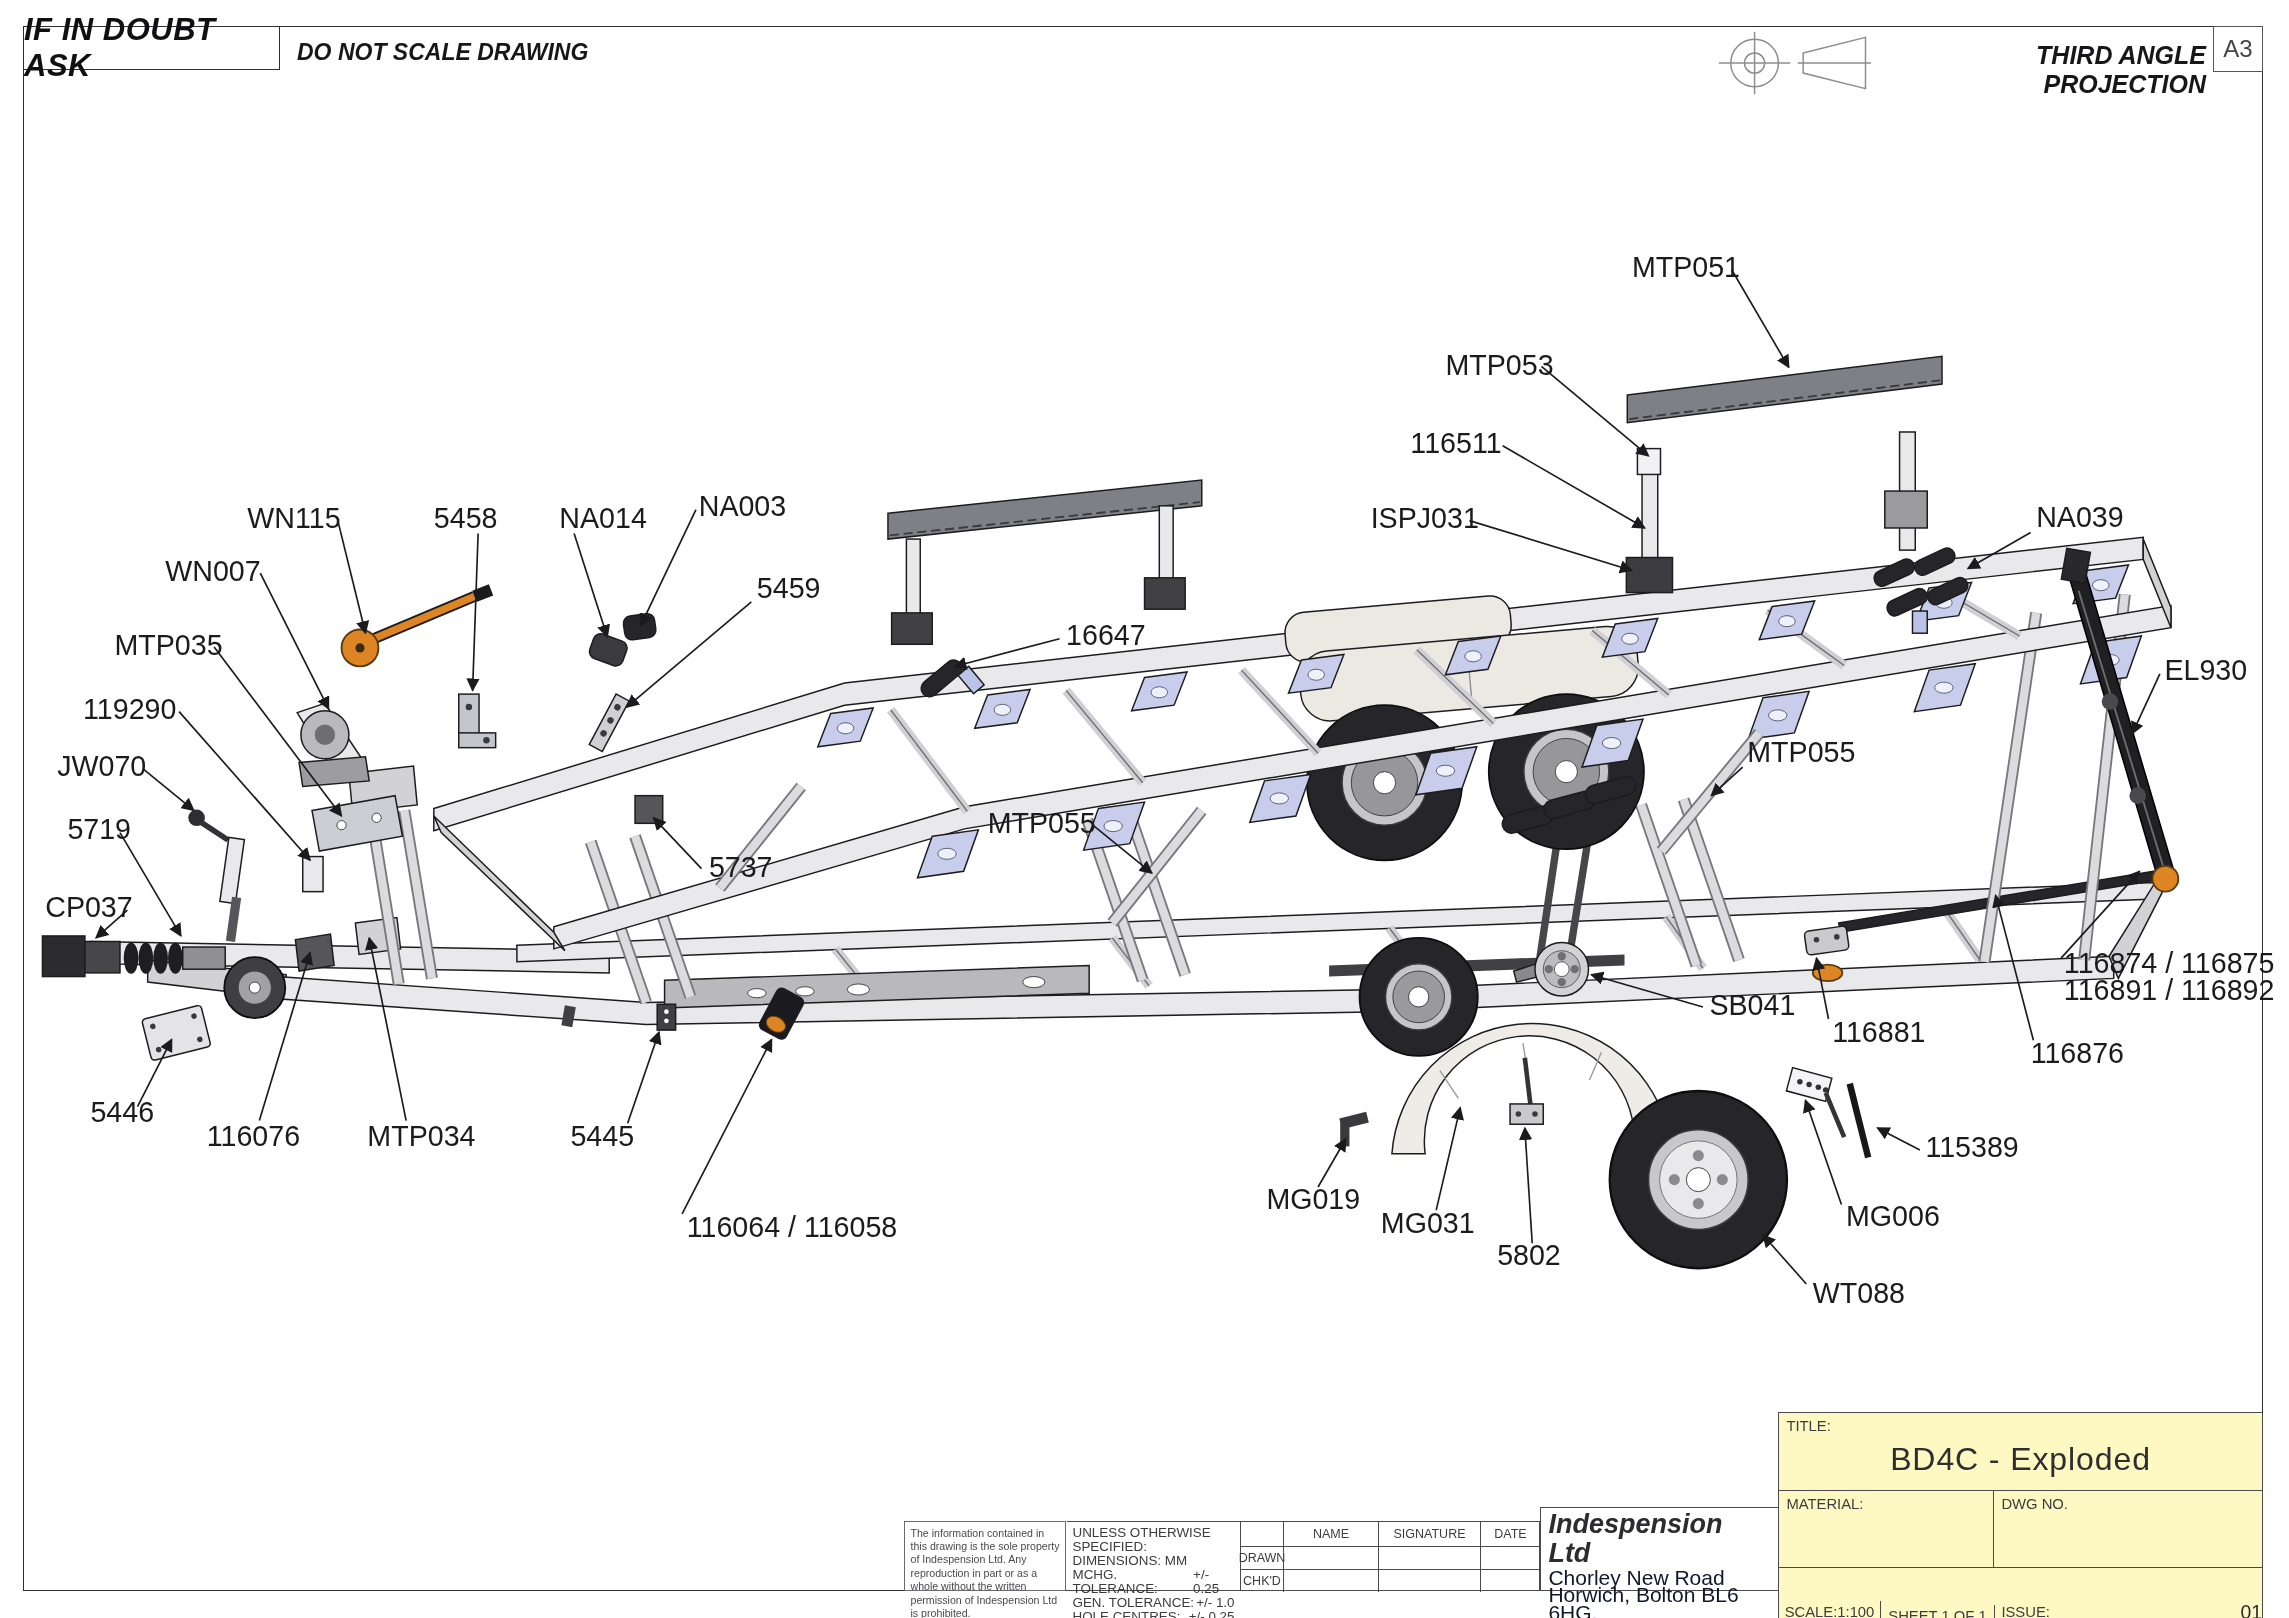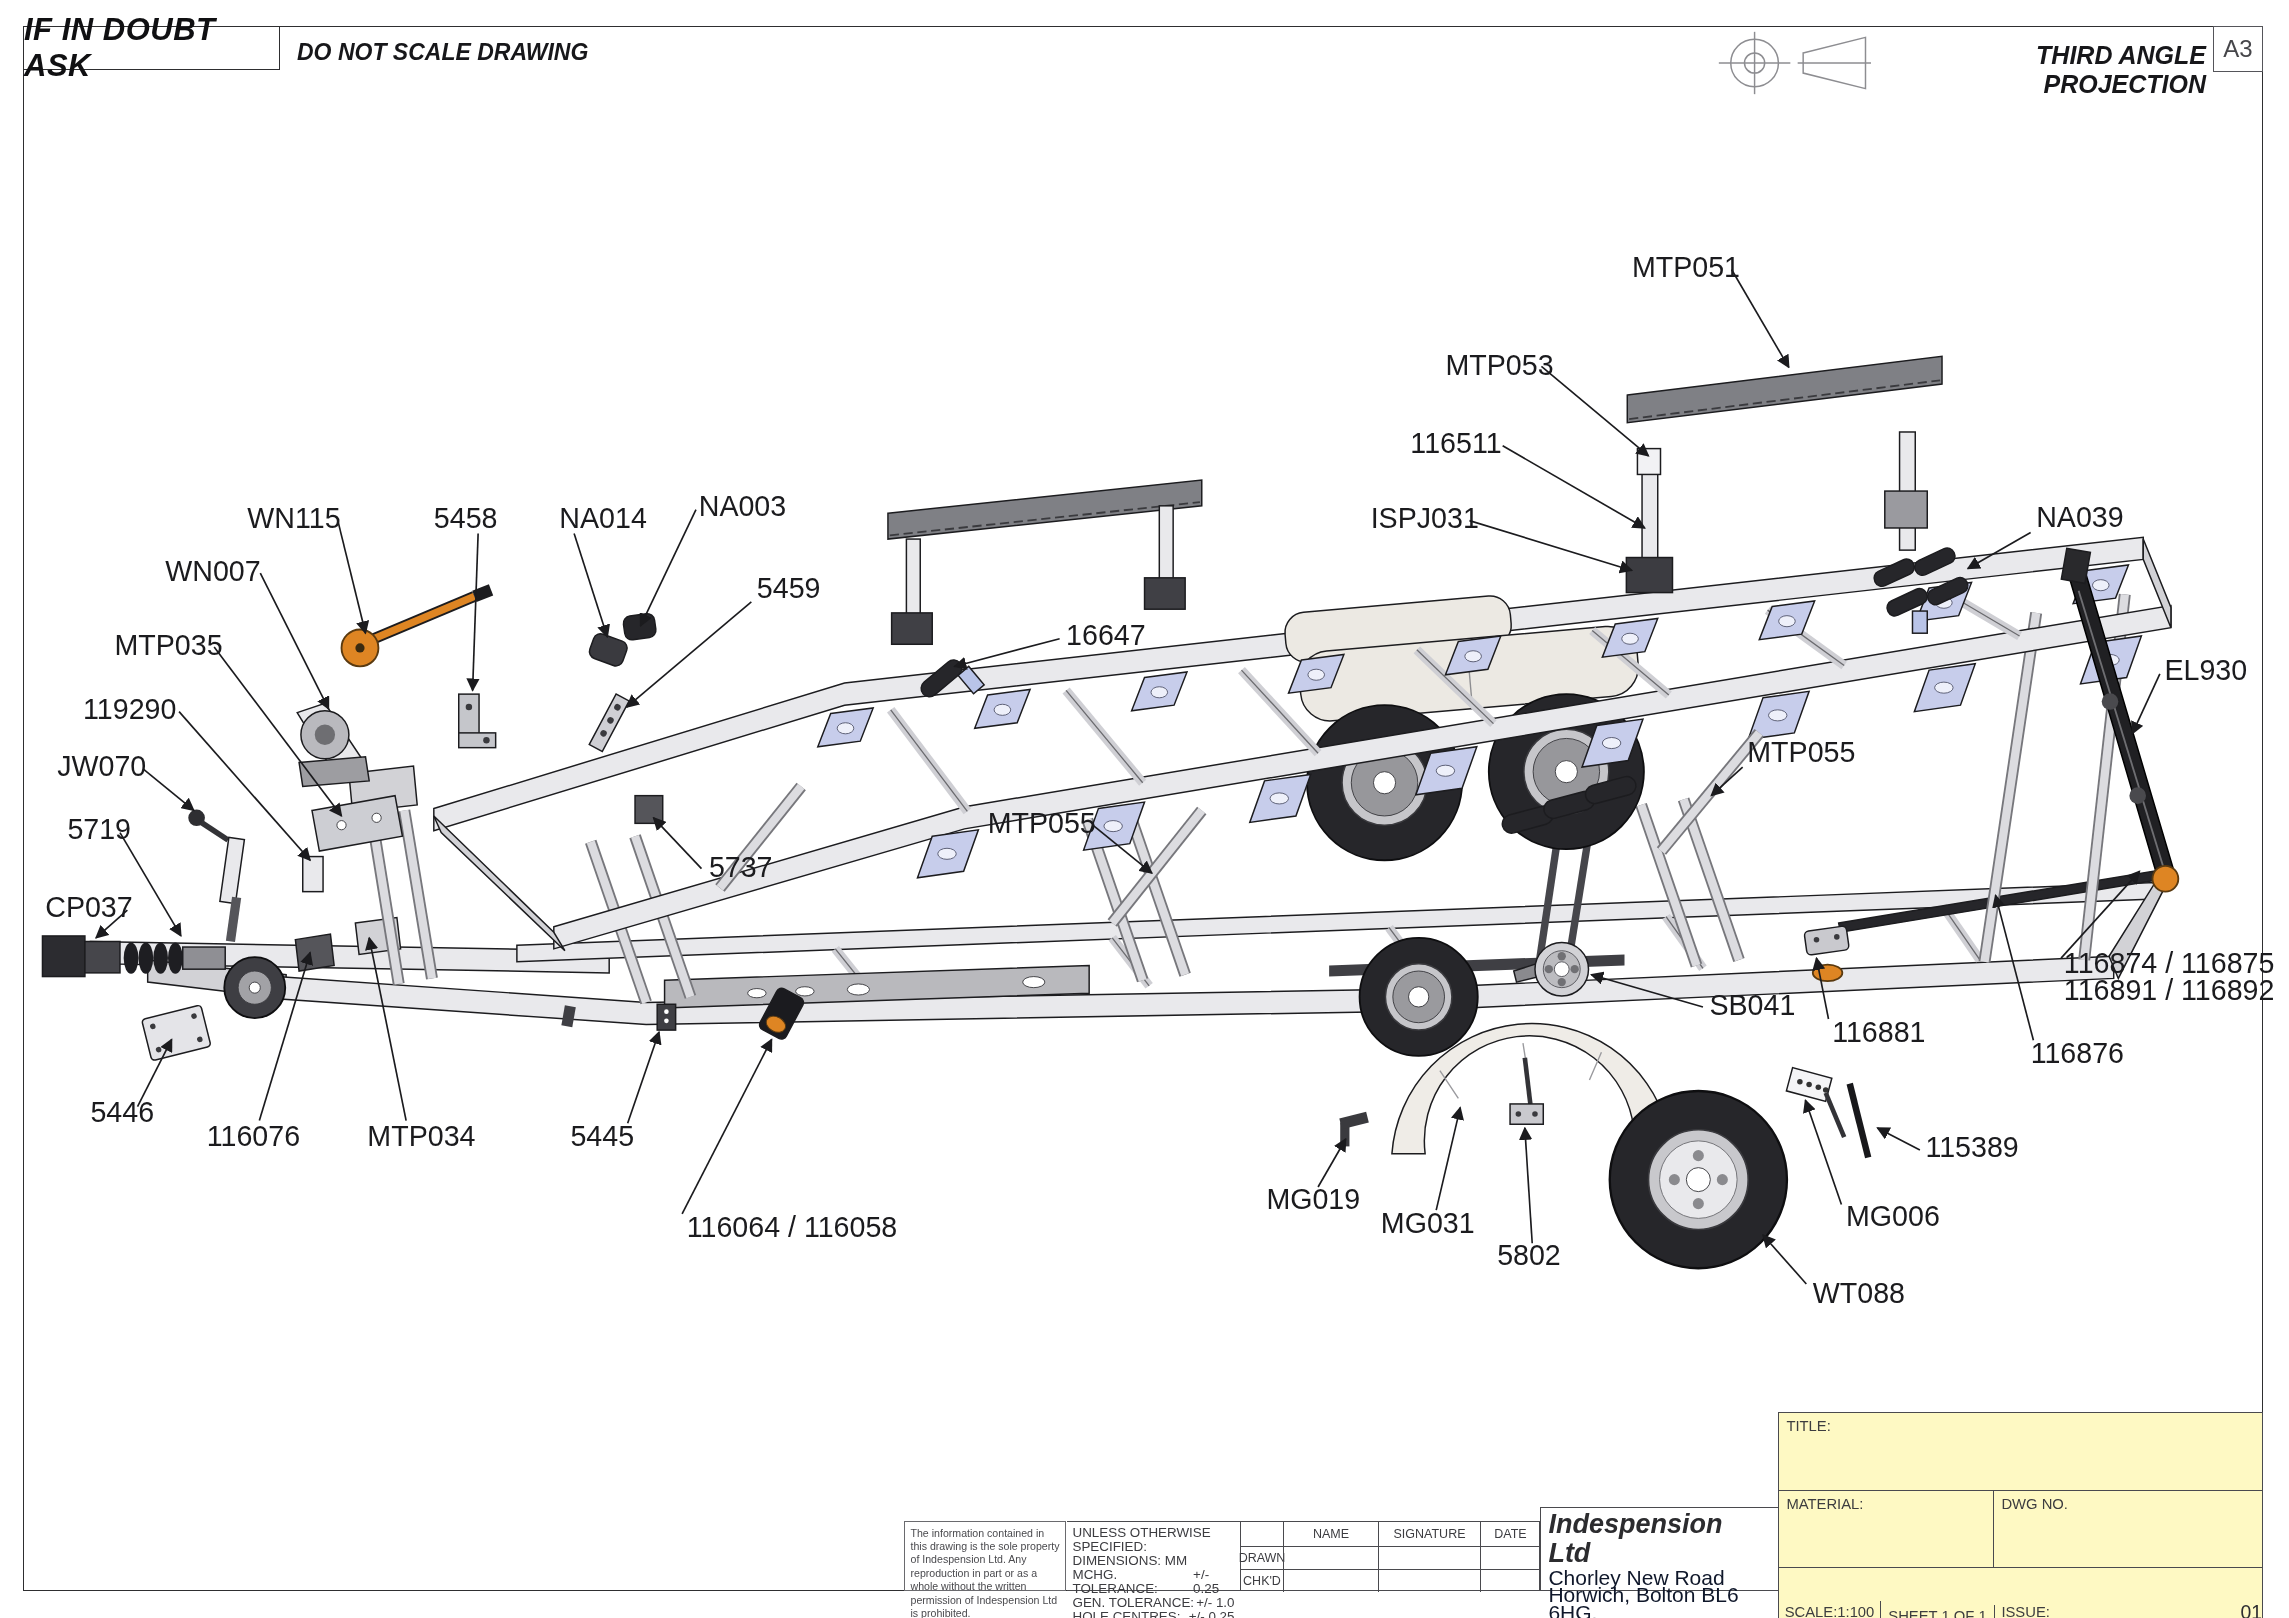--- a/index.html
+++ b/index.html
@@ -542,20 +542,21 @@
     <div class="cname">Indespension Ltd</div>
     <div class="caddr">Chorley New Road</div>
     <div class="caddr">Horwich, Bolton BL6 6HG.</div>
     <div class="caddr">Tel. 01204 478500</div>
 
   </div>
 
   <div class="tblock">
     <div class="tb-title-row">
       <span class="tb-small">TITLE:</span>
+      <div class="tb-big-title">BD4C - Exploded</div>
     </div>
     <div class="tb-mid-row">
       <div class="tb-mat">
           <span class="tb-small">MATERIAL:</span>
         </div>
       <div class="tb-dwg">
           <span class="tb-small">DWG NO.</span>
         </div>
     </div>
     <div class="tb-bot-row">

